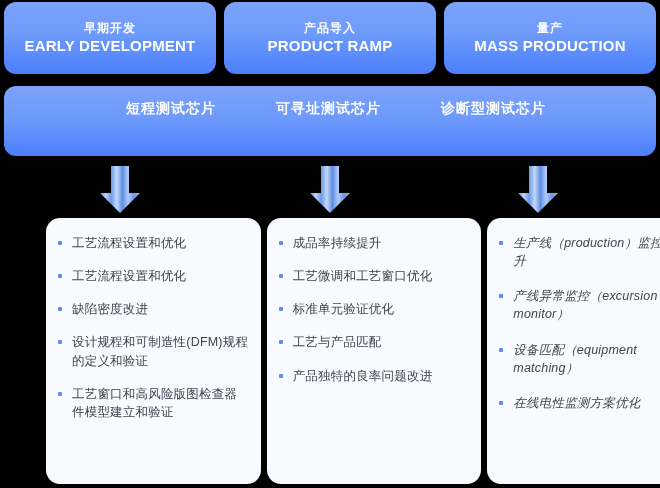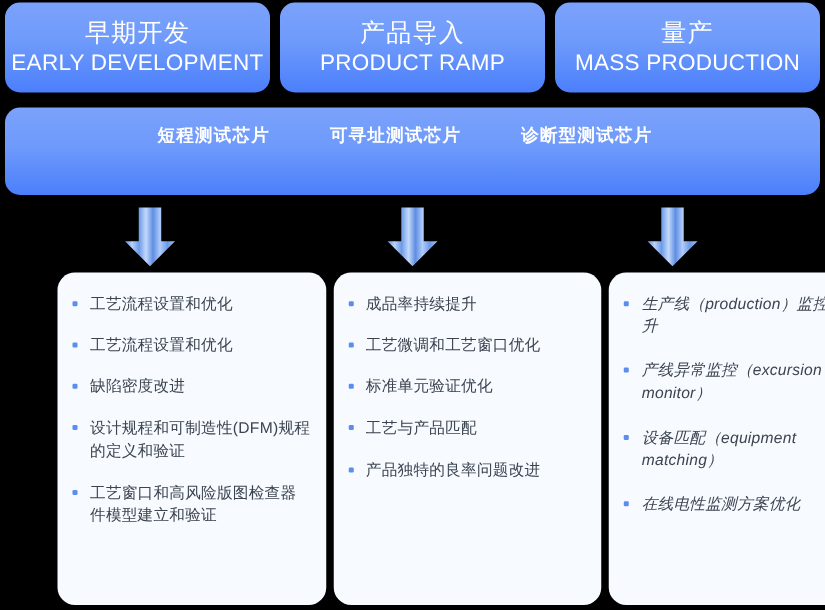--- a/index.html
+++ b/index.html
@@ -33,29 +33,29 @@
     background: linear-gradient(180deg, #7ba2fb 0%, #6f9bfb 42%, #4b7ffb 100%);
     color: #ffffff;
     display: flex;
     flex-direction: column;
     align-items: center;
     justify-content: center;
     gap: 3px;
     box-shadow: 0 1px 2px rgba(0,0,0,0.25);
   }
   .stage-cn {
-    font-size: 20px;
-    font-weight: normal;
+    font-size: 12px;
+    font-weight: bold;
     letter-spacing: 1px;
     line-height: 1.1;
     text-align: center;
   }
   .stage-en {
-    font-size: 18px;
-    font-weight: normal;
+    font-size: 15px;
+    font-weight: bold;
     letter-spacing: 0.2px;
     line-height: 1.1;
   }
 
   
   .chip-band {
     position: absolute;
     left: 4px;
     top: 86px;
     width: 652px;
@@ -66,21 +66,21 @@
   }
   .chip-items {
     position: absolute;
     left: 0;
     top: 14px;
     width: 652px;
     display: flex;
     justify-content: flex-start;
     padding-left: 122px;
     box-sizing: border-box;
-    gap: 48px;
+    gap: 60px;
   }
   .chip-item {
     color: #ffffff;
     font-size: 14px;
     font-weight: bold;
     letter-spacing: 1px;
     white-space: nowrap;
   }
 
   

